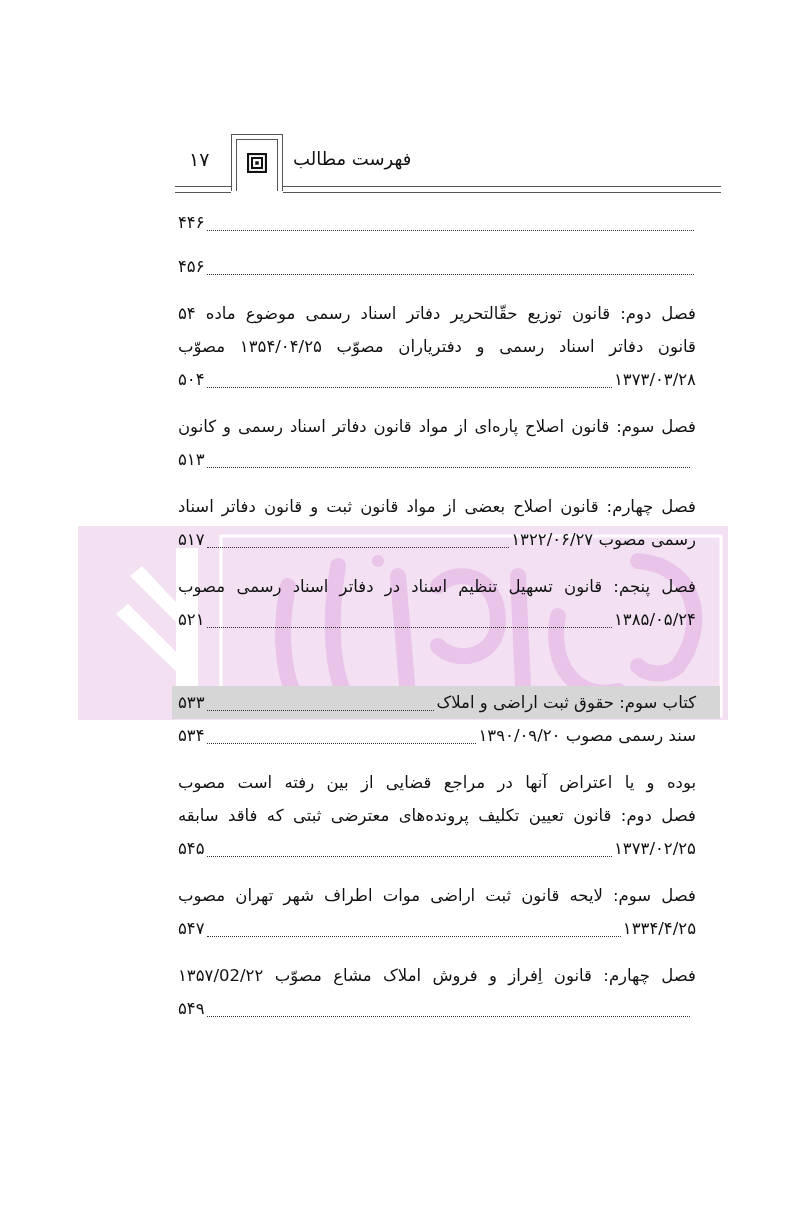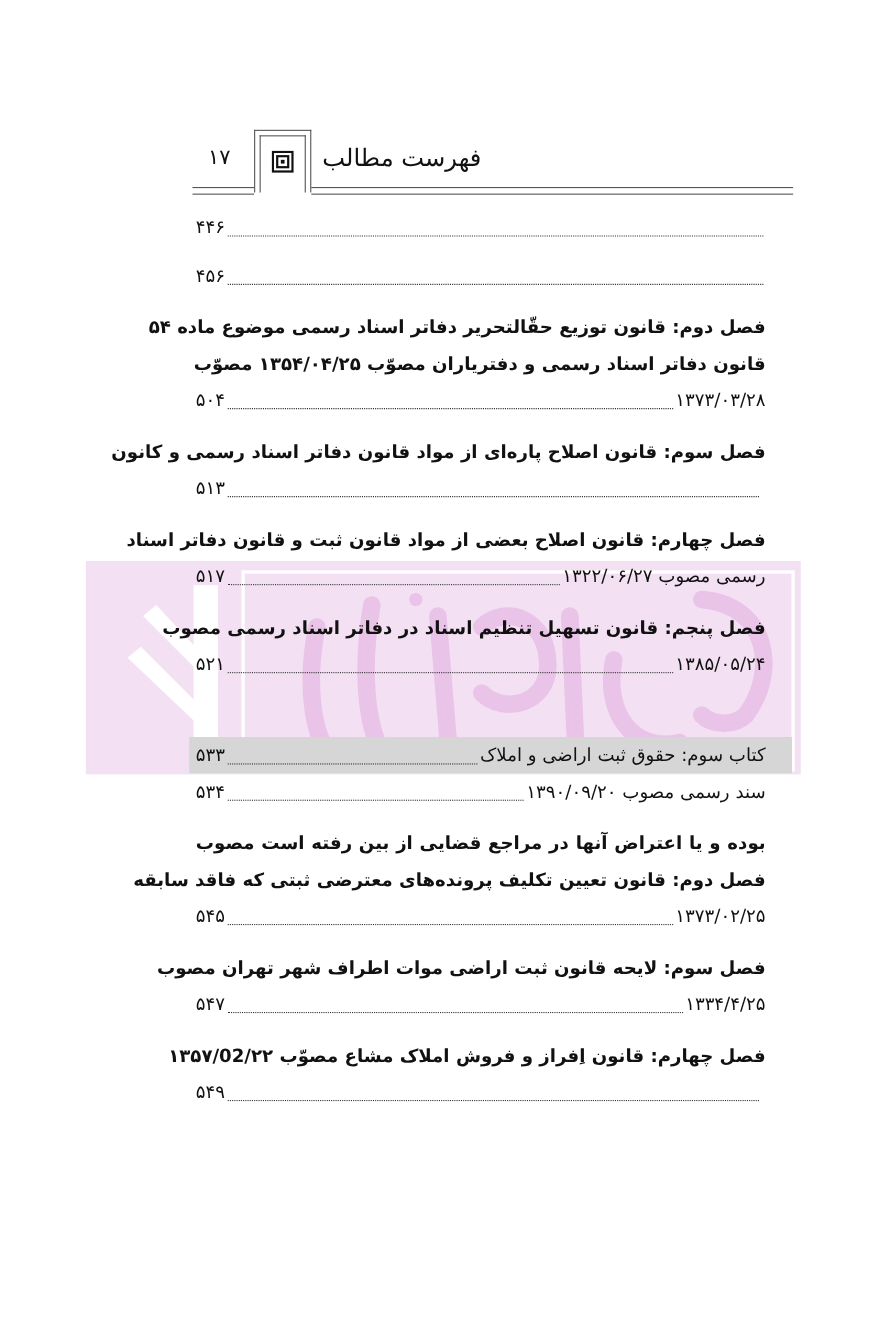--- a/index.html
+++ b/index.html
@@ -5,21 +5,21 @@
   html, body {
     margin: 0; padding: 0;
     background: #ffffff;
   }
   body {
     width: 804px; height: 1222px;
     position: relative; overflow: hidden;
     font-family: "DejaVu Sans", sans-serif;
     color: #111;
   }
-  .page { position: absolute; left: 0; top: 0; width: 804px; height: 872px; }
+  .page { position: absolute; left: 0; top: 16px; width: 804px; height: 872px; }
 
   
   .hdr { position: absolute; left: 175px; top: 118px; width: 546px; height: 72px; }
   .hdr-rule {
     position: absolute; top: 52px; height: 5px;
     border-top: 1.5px solid #555; border-bottom: 1.5px solid #555;
   }
   .hdr-rule.left { left: 0; width: 56px; }
   .hdr-rule.right { left: 108px; right: 0; }
   .notch-outer {
@@ -28,36 +28,36 @@
   }
   .notch-inner {
     position: absolute; left: 61px; top: 5px; width: 42px; height: 52px;
     border: 1.5px solid #555; border-bottom: none; box-sizing: border-box;
   }
   .sq-icon { position: absolute; left: 72px; top: 19px; width: 20px; height: 20px; }
   .hdr-num {
     position: absolute; left: 14px; top: 14px; font-size: 19px; direction: rtl;
   }
   .hdr-title {
-    position: absolute; left: 118px; top: 14px; font-size: 22px; direction: rtl;
+    position: absolute; left: 118px; top: 14px; font-size: 18px; direction: rtl;
   }
 
   
   .wm { position: absolute; left: 78px; top: 510px; width: 650px; height: 194px; background: #f3e1f3; }
   .wm svg { position: absolute; left: 0; top: 0; }
 
   
   .toc { position: absolute; left: 178px; top: 190px; width: 518px; direction: rtl; }
   .entry { position: relative; font-size: 16.5px; }
   .line {
     display: flex; flex-direction: row; align-items: baseline;
     height: 33px; line-height: 33px; white-space: nowrap;
   }
   .line .txt { flex: 0 0 auto; }
-  .line.just .txt { flex: 1 1 auto; text-align: justify; text-align-last: justify; font-weight: bold; }
+  .line.just .txt { flex: 1 1 auto; text-align: justify; text-align-last: justify; }
   .line .dots {
     flex: 1 1 auto; overflow: hidden; margin: 0 2px;
     border-bottom: 1.6px dotted #333; height: 1px; align-self: center; transform: translateY(7px);
   }
   .line .pg { flex: 0 0 auto; text-align: right; }
   .gap-s { height: 11px; }
   .gap-m { height: 14px; }
   .book {
     background: #d6d6d6; margin-left: -6px; margin-right: -24px; padding-left: 6px; padding-right: 24px;
   }

